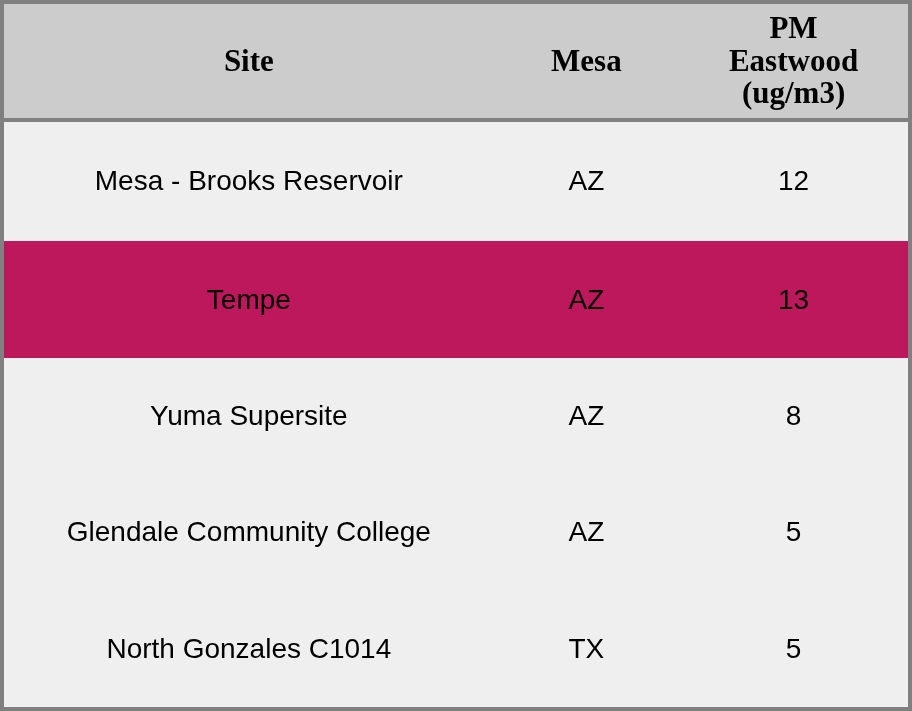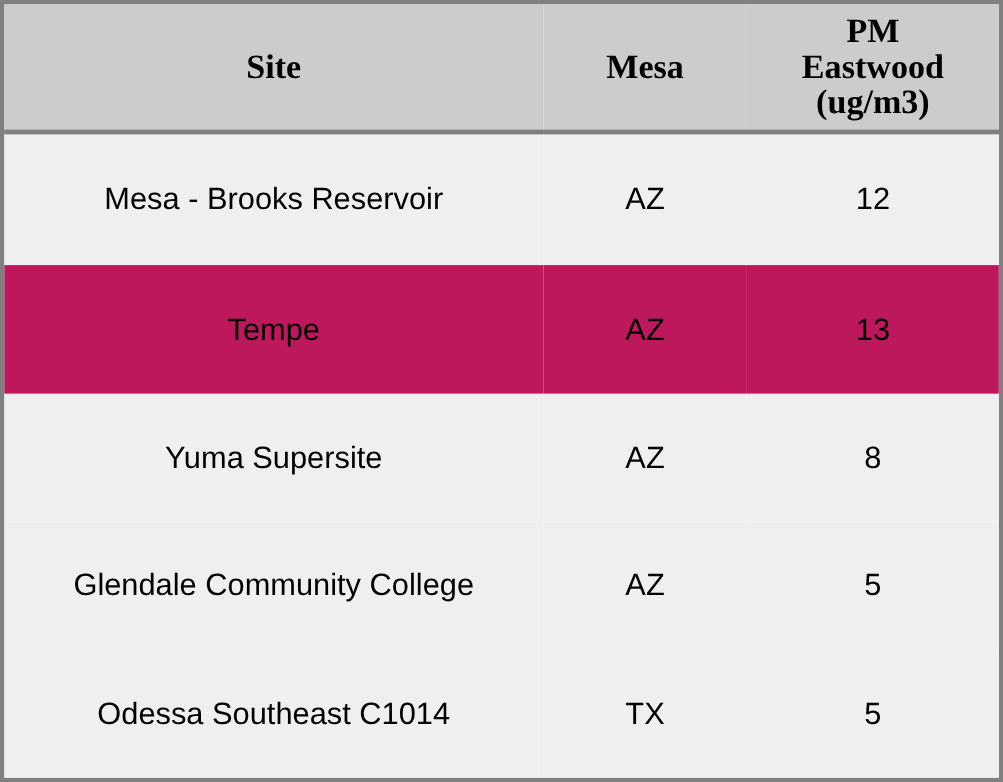--- a/index.html
+++ b/index.html
@@ -89,19 +89,19 @@
         <td>Yuma Supersite</td>
         <td>AZ</td>
         <td>8</td>
       </tr>
       <tr class="row-odd">
         <td>Glendale Community College</td>
         <td>AZ</td>
         <td>5</td>
       </tr>
       <tr class="row-odd">
-        <td>Odessa Southeast C1014</td>
+        <td>North Gonzales C1014</td>
         <td>TX</td>
         <td>5</td>
       </tr>
     </tbody>
   </table>
 </div>
 
 </body></html>

